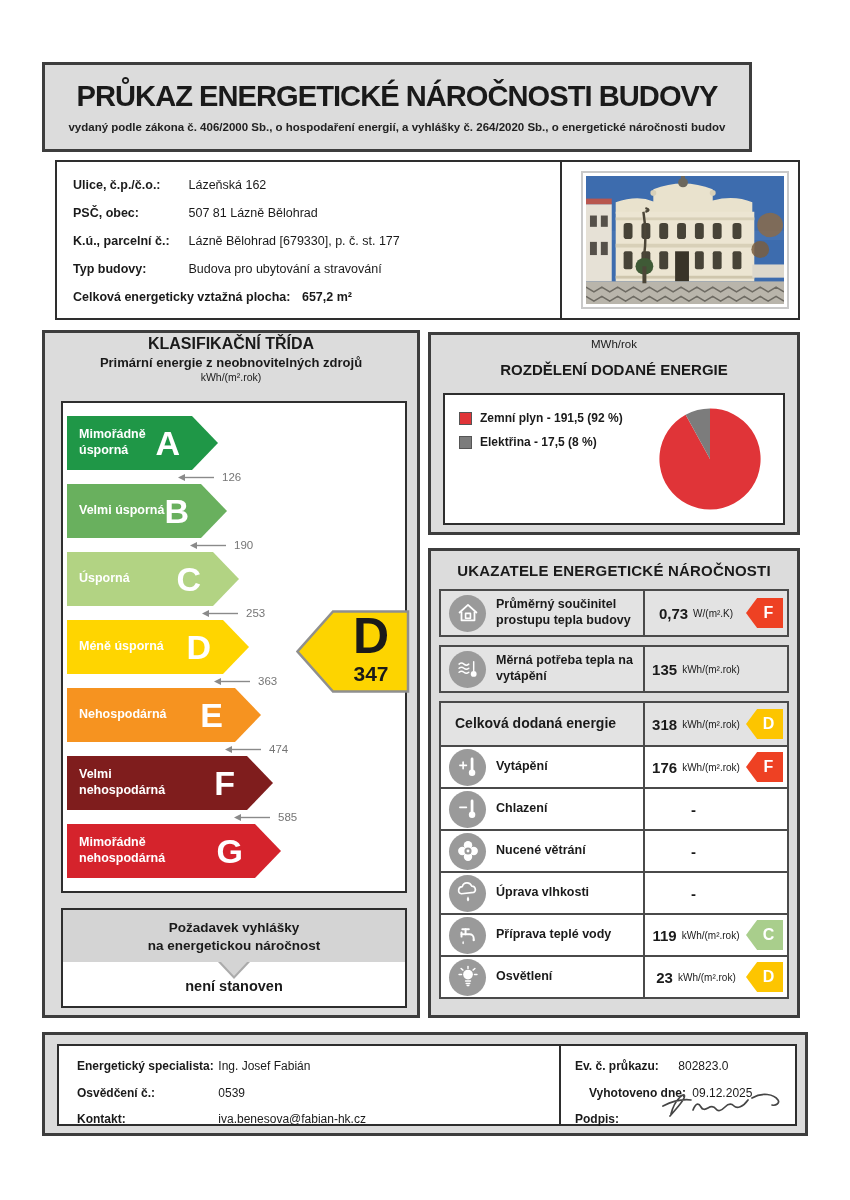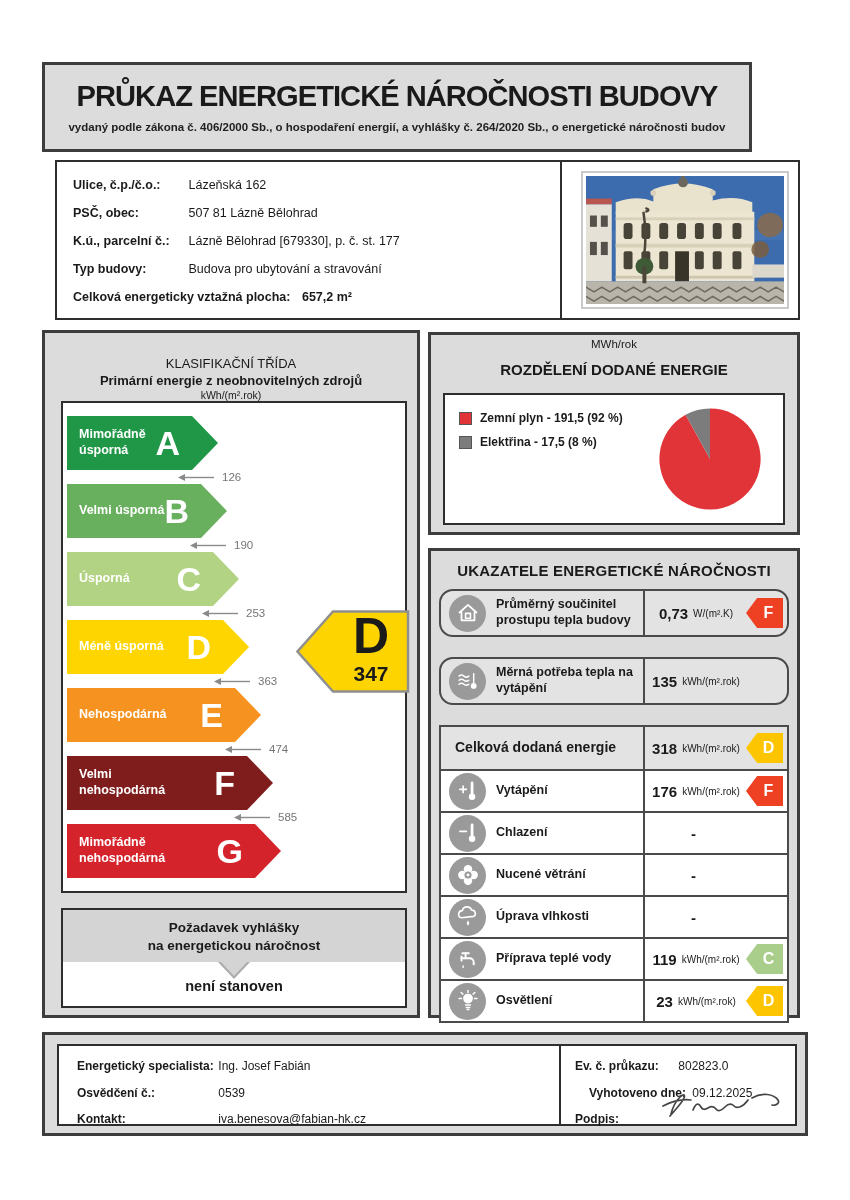--- a/index.html
+++ b/index.html
@@ -19,21 +19,21 @@
   .addr-row { position:absolute; left:16px; font-size:12.5px; }
   .addr-row .lbl { display:inline-block; width:112px; font-weight:bold; vertical-align:top; }
   .addr-row .val { display:inline-block; }
   .addr-area { font-weight:bold; }
   #photo-divider { position:absolute; left:503px; top:0; bottom:0; width:2px; background:#2e2e2e; }
   #photo-frame { position:absolute; left:524px; top:9px; width:208px; height:138px; background:#fff; border:2px solid #c9c9c9; padding:3px; }
   #photo-frame svg { width:100%; height:100%; display:block; }
 
   
   #class-box { left:42px; top:330px; width:378px; height:688px; }
-  #class-title { margin-top:23px; text-align:center; font-size:13px; font-weight:normal; }
+  #class-title { margin-top:2px; text-align:center; font-size:16px; font-weight:bold; }
   #class-subtitle { text-align:center; font-size:13px; font-weight:bold; margin-top:2px; }
   #class-unit { text-align:center; font-size:10.5px; margin-top:1px; }
   #scale-box { position:absolute; left:16px; top:68px; width:346px; height:492px; background:#fff; border:2px solid #2e2e2e; padding:13px 0 0 4px; }
   .band { height:54px; color:#fff; display:flex; align-items:center; justify-content:space-between;
           clip-path: polygon(0 0, calc(100% - 26px) 0, 100% 50%, calc(100% - 26px) 100%, 0 100%); }
   .band .band-label { padding-left:12px; font-size:12.5px; font-weight:bold; line-height:1.25; max-width:110px; }
   .band .band-letter { font-size:34px; font-weight:bold; margin-right:38px; line-height:1; }
   .threshold { height:14px; display:flex; align-items:center; gap:7px; font-size:11.5px; color:#757575; }
   .w-a{width:151px;} .w-b{width:160px;} .w-c{width:172px;} .w-d{width:182px;} .w-e{width:194px;} .w-f{width:206px;} .w-g{width:214px;}
   .ml-a{margin-left:110px;} .ml-b{margin-left:122px;} .ml-c{margin-left:134px;} .ml-d{margin-left:146px;} .ml-e{margin-left:157px;} .ml-f{margin-left:166px;}
@@ -60,21 +60,21 @@
   .legend-swatch { width:13px; height:13px; border:1px solid #555; flex:0 0 auto; }
   #pie-svg { position:absolute; left:210px; top:9px; }
 
   
   #ind-box { left:428px; top:548px; width:372px; height:470px; }
   #ind-title { margin-top:11px; text-align:center; font-size:15px; font-weight:bold; letter-spacing:.2px; }
   #ind-rows { position:absolute; left:8px; top:38px; width:350px; }
   .irow { display:flex; align-items:stretch; background:#fff; border:2px solid #4a4a4a; height:44px; }
   .irow.gray { background:#e3e3e3; }
   .irow.tall { height:48px; }
-  .irow.sep { margin-bottom:20px;border-radius:14px; }
+  .irow.sep { margin-bottom:8px; }
   .irow.joined { margin-top:-2px; }
   .icell-label { flex:1; display:flex; align-items:center; }
   .icn { width:37px; height:37px; border-radius:50%; background:#9a9a9a; margin-left:8px; flex:0 0 auto;
          display:flex; align-items:center; justify-content:center; }
   .ilabel { margin-left:10px; font-size:12.5px; font-weight:bold; line-height:1.25; max-width:148px; }
   .ilabel.big { font-size:14px; margin-left:14px; }
   .icell-value { width:144px; border-left:2px solid #4a4a4a; position:relative;
                  display:flex; align-items:center; justify-content:center; padding-right:40px; }
   .ival { font-size:15px; font-weight:bold; }
   .iunit { font-size:10px; margin-left:5px; }

